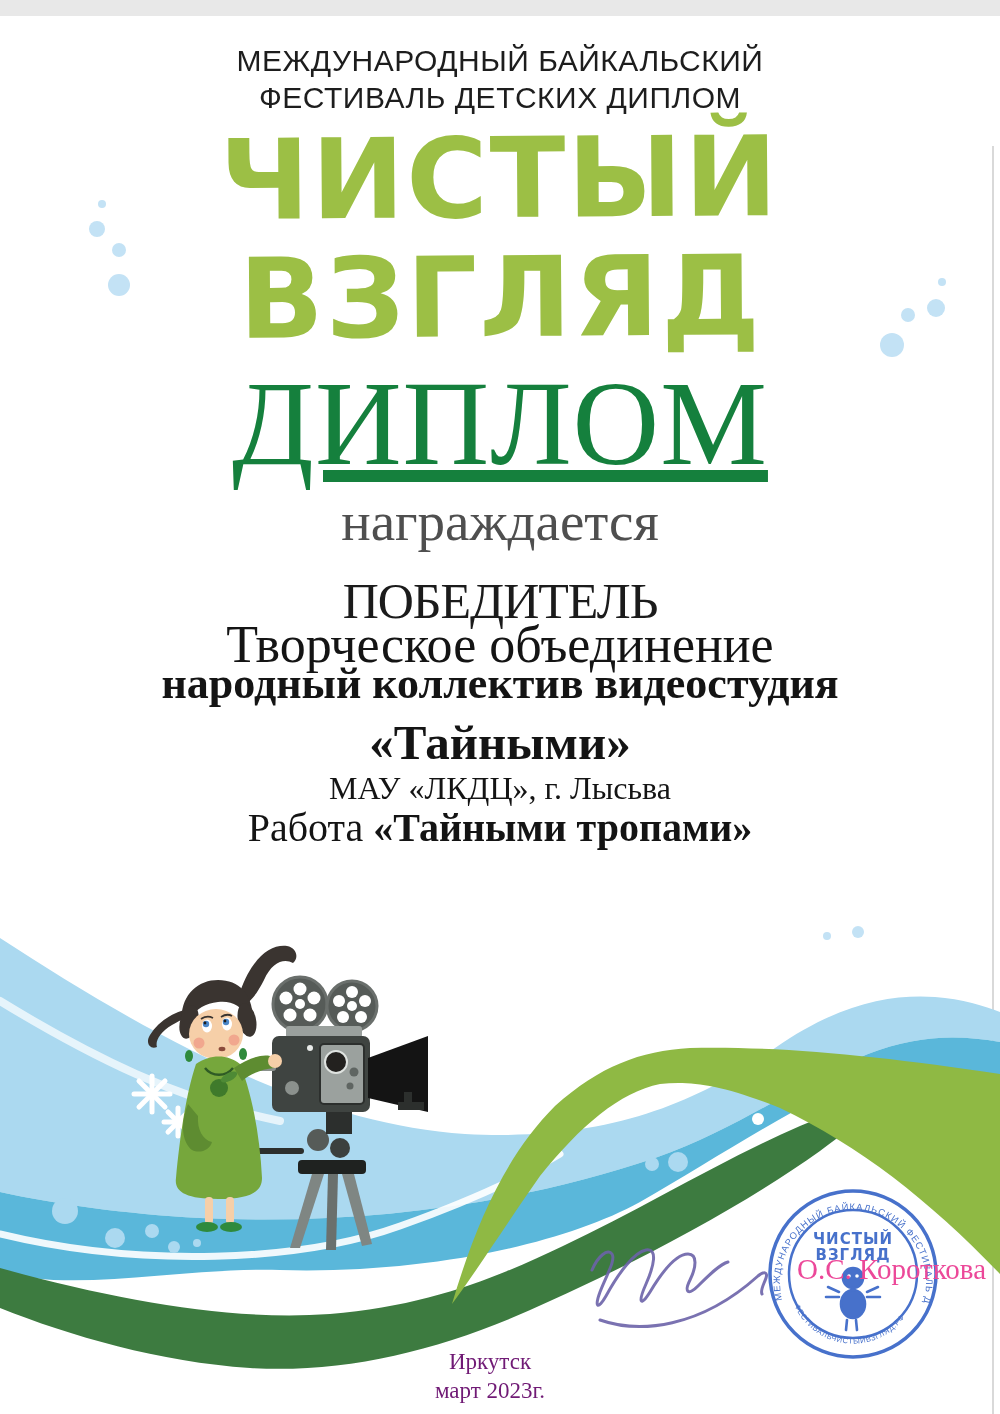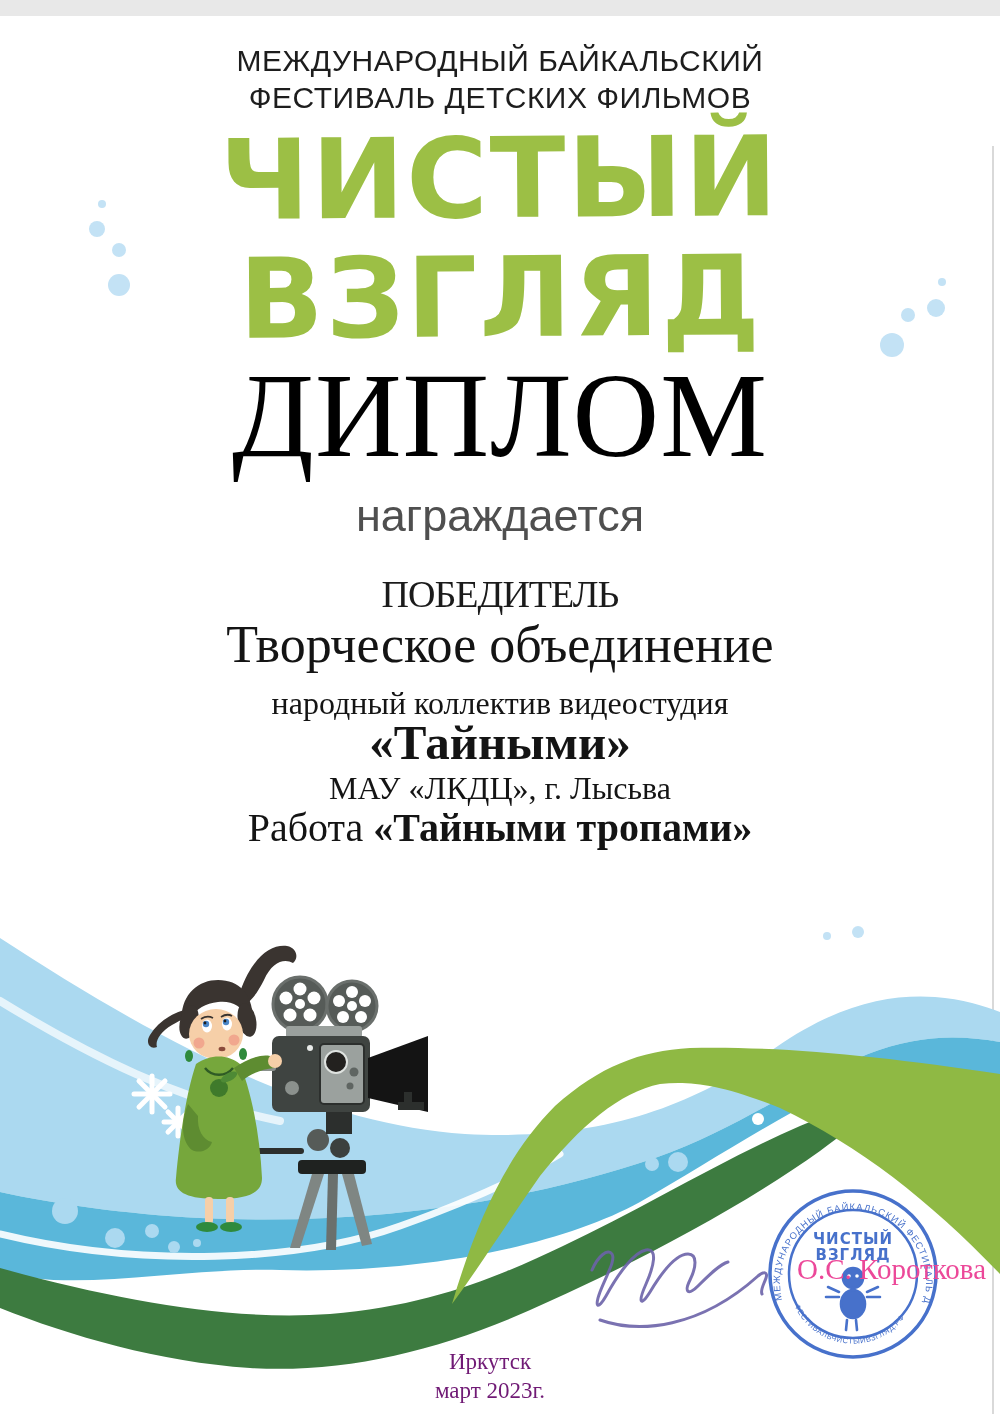--- a/index.html
+++ b/index.html
@@ -4,25 +4,25 @@
 <style>
   html,body{margin:0;padding:0;background:#e8e8e8;}
   .page{position:relative;width:1000px;height:1414px;margin:16px auto;background:#ffffff;overflow:hidden;
         font-family:"Liberation Serif",serif;color:#141414;}
   .abs{position:absolute;left:0;width:100%;text-align:center;}
   svg{display:block;}
   .header-line{font-family:"Liberation Sans",sans-serif;font-size:30px;line-height:37px;
         letter-spacing:.5px;color:#1d1d1d;}
   .logo-block{top:103px;font-family:"DejaVu Sans",sans-serif;font-weight:bold;font-size:111px;
         line-height:119px;color:#9cbf45;letter-spacing:2px;transform:rotate(-.4deg);}
-  .title{top:344px;font-size:120px;line-height:112px;letter-spacing:1px;color:#000000;}
-  .subtitle{top:474px;font-family:Liberation Sans, sans-serif;font-size:45px;color:#4f4f4f;}
-  .line-winner{top:556px;font-size:38px;letter-spacing:-1px;color:#1b1b1b;}
+  .title{top:352px;font-size:120px;line-height:112px;letter-spacing:1px;color:#15803d;text-decoration:underline;}
+  .subtitle{top:474px;font-family:Liberation Serif, serif;font-size:55px;color:#4f4f4f;}
+  .line-winner{top:556px;font-size:50px;letter-spacing:-1px;color:#1b1b1b;}
   .line-orgtype{top:599px;font-size:52px;}
-  .line-orgname{top:669px;font-size:32px;font-weight:normal;}
+  .line-orgname{top:642px;font-size:44px;font-weight:bold;}
   .line-orgtitle{top:698px;font-size:49px;font-weight:bold;}
   .line-inst{top:754px;font-size:32px;}
   .line-work{top:788px;font-size:40px;}
   .line-work .work-label{margin-right:10px;}
   .line-sup{top:828px;font-size:40px;}
   .chairman{position:absolute;left:65px;top:1246px;font-size:27px;color:#16222a;z-index:4;}
   .name{position:absolute;left:797px;top:1237px;font-size:29px;color:#ec4899;z-index:6;}
   .citydate{position:absolute;left:380px;top:1331px;width:220px;text-align:center;
         font-size:23px;line-height:29px;color:#701a75;z-index:4;}
   .bg-decor{position:absolute;left:0;top:0;z-index:0;}
@@ -49,21 +49,21 @@
     <g>
       <circle cx="942" cy="266" r="4" fill="#c3e2f5"></circle>
       <circle cx="936" cy="292" r="9" fill="#c3e2f5"></circle>
       <circle cx="908" cy="299" r="7" fill="#c3e2f5"></circle>
       <circle cx="892" cy="329" r="12" fill="#c3e2f5"></circle>
     </g>
     <line x1="993" y1="130" x2="993" y2="1400" stroke="#d9d9d9" stroke-width="2"></line>
   </svg>
 
   <div class="abs header-line" style="top:26px">МЕЖДУНАРОДНЫЙ БАЙКАЛЬСКИЙ</div>
-  <div class="abs header-line" style="top:63px">ФЕСТИВАЛЬ ДЕТСКИХ ФИЛЬМОВ</div>
+  <div class="abs header-line" style="top:63px">ФЕСТИВАЛЬ ДЕТСКИХ ДИПЛОМ</div>
 
   <div class="abs logo-block">
     <div>ЧИСТЫЙ</div>
     <div>ВЗГЛЯД</div>
   </div>
 
   <div class="abs title">ДИПЛОМ</div>
   <div class="abs subtitle">награждается</div>
 
   <div class="abs line-winner">ПОБЕДИТЕЛЬ</div>

